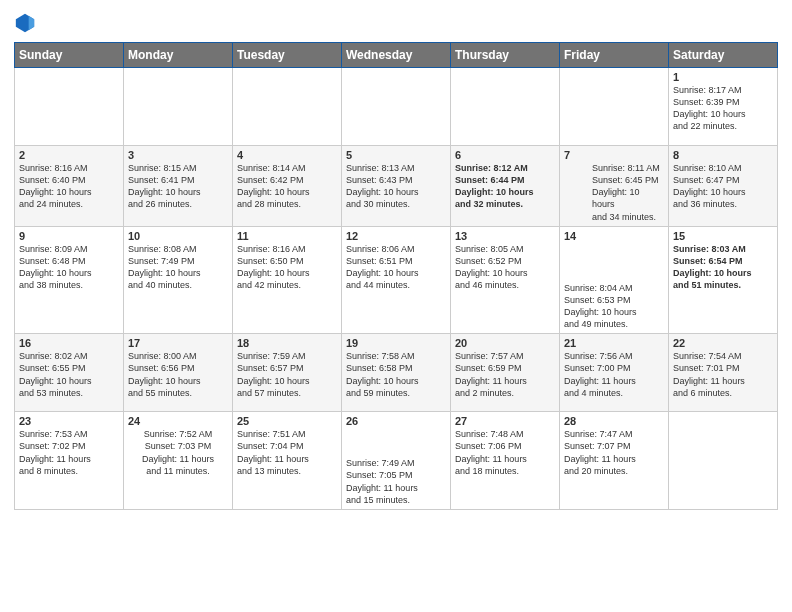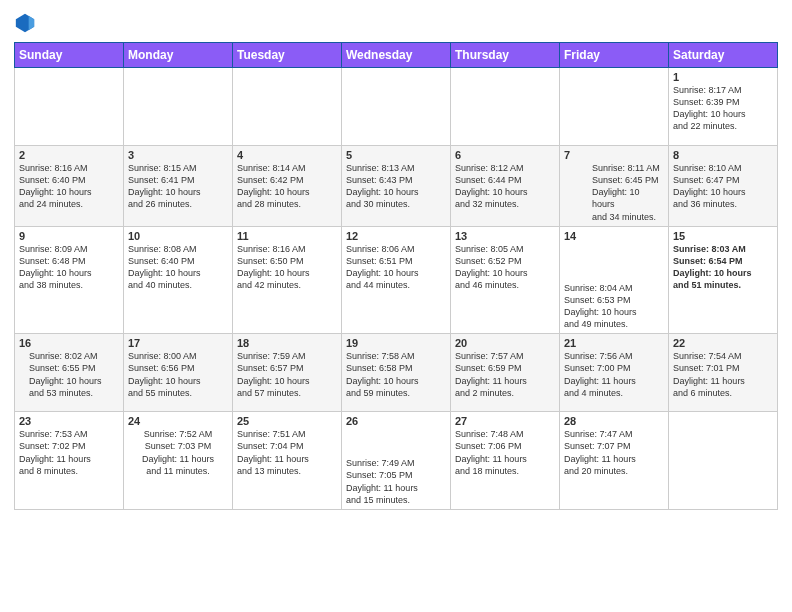--- a/index.html
+++ b/index.html
@@ -83,21 +83,21 @@
     .day-info {
       font-size: 9px;
       color: #333;
       line-height: 1.35;
     }
     .empty-cell {
       background: #f9f9f9;
     }
     tr:nth-child(odd) td { background: #fff; }
     tr:nth-child(even) td { background: #f5f5f5; }
-    .calendar thead tr th { background: #8b5cf6; }
+    .calendar thead tr th { background: #737373; }
   </style>
 </head>
 <body>
 
 <div class="page">
   <div class="header">
     <div class="logo">
       <svg class="logo-icon" viewBox="0 0 24 24">
         <polygon points="12,2 22,8 22,16 12,22 2,16 2,8" fill="#1a6bbf"></polygon>
         <polygon points="16,4 22,8 22,16 16,20" fill="#4a9de0"></polygon>
@@ -165,21 +165,21 @@
           </td>
           <td>
             <span class="day-num">5</span>
             <div class="day-info" style="white-space: pre-line;">Sunrise: 8:13 AM
 Sunset: 6:43 PM
 Daylight: 10 hours
 and 30 minutes.</div>
           </td>
           <td>
             <span class="day-num">6</span>
-            <div class="day-info" style="white-space: pre-line;">Sunrise: 8:12 AM
+            <div class="day-info" style="white-space: pre-line; font-weight: bold;">Sunrise: 8:12 AM
 Sunset: 6:44 PM
 Daylight: 10 hours
 and 32 minutes.</div>
           </td>
           <td>
             <span class="day-num">7</span>
             <div class="day-info" style="white-space: pre-line; margin-left: 28px;">Sunrise: 8:11 AM
 Sunset: 6:45 PM
 Daylight: 10 hours
 and 34 minutes.</div>
@@ -196,21 +196,21 @@
           <td>
             <span class="day-num">9</span>
             <div class="day-info" style="white-space: pre-line;">Sunrise: 8:09 AM
 Sunset: 6:48 PM
 Daylight: 10 hours
 and 38 minutes.</div>
           </td>
           <td>
             <span class="day-num">10</span>
             <div class="day-info" style="white-space: pre-line;">Sunrise: 8:08 AM
-Sunset: 6:40 PM
+Sunset: 7:49 PM
 Daylight: 10 hours
 and 40 minutes.</div>
           </td>
           <td>
             <span class="day-num">11</span>
             <div class="day-info" style="white-space: pre-line;">Sunrise: 8:16 AM
 Sunset: 6:50 PM
 Daylight: 10 hours
 and 42 minutes.</div>
           </td>
@@ -239,21 +239,21 @@
             <span class="day-num">15</span>
             <div class="day-info" style="white-space: pre-line; font-weight: bold;">Sunrise: 8:03 AM
 Sunset: 6:54 PM
 Daylight: 10 hours
 and 51 minutes.</div>
           </td>
         </tr>
         <tr>
           <td>
             <span class="day-num">16</span>
-            <div class="day-info" style="white-space: pre-line; margin-left: 10px;">Sunrise: 8:02 AM
+            <div class="day-info" style="white-space: pre-line;">Sunrise: 8:02 AM
 Sunset: 6:55 PM
 Daylight: 10 hours
 and 53 minutes.</div>
           </td>
           <td>
             <span class="day-num">17</span>
             <div class="day-info" style="white-space: pre-line;">Sunrise: 8:00 AM
 Sunset: 6:56 PM
 Daylight: 10 hours
 and 55 minutes.</div>

